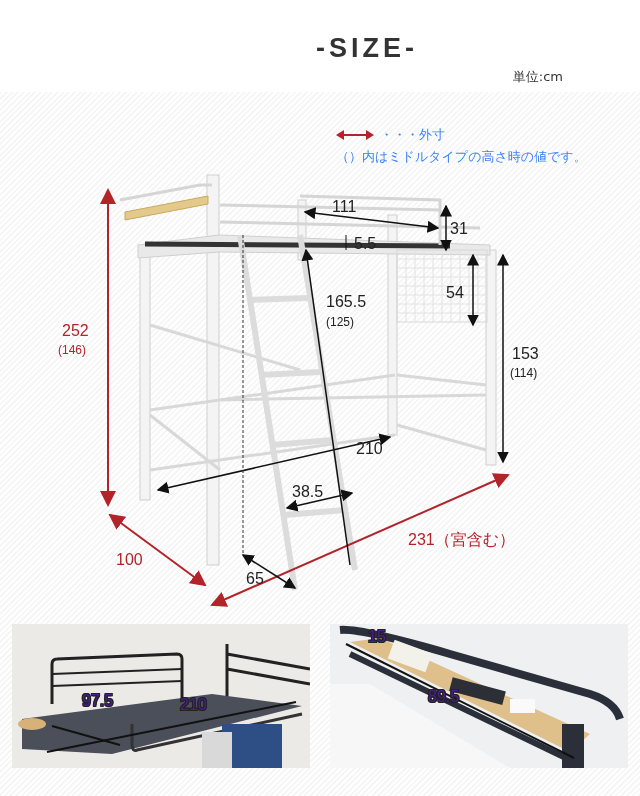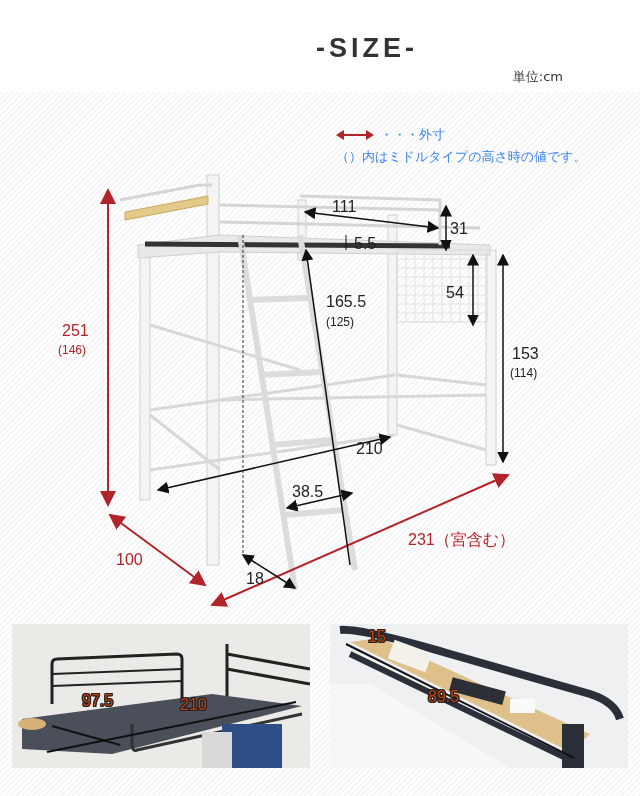--- a/index.html
+++ b/index.html
@@ -14,21 +14,21 @@
   .legend-arrow { width:38px; height:10px; margin-right:6px; }
   .label { position:absolute; font-family:"Liberation Sans", sans-serif; white-space:nowrap; }
   .red { color:#b3232a; }
   .blk { color:#222; }
   .sub { font-size:12px; }
   .big { font-size:16px; }
   .diagram-svg { position:absolute; left:0; top:92px; }
   .photo { position:absolute; top:624px; height:144px; overflow:hidden; }
   .photo-left { left:12px; width:298px; background:#e9e8e4; }
   .photo-right { left:330px; width:298px; background:#ecedef; }
-  .photo-label { position:absolute; font-family:"Liberation Sans", sans-serif; font-size:16px; color:#c2410c;
+  .photo-label { position:absolute; font-family:"Liberation Sans", sans-serif; font-size:16px; color:#4c1d95;
     text-shadow: 1px 0 #222, -1px 0 #222, 0 1px #222, 0 -1px #222, 1px 1px #222, -1px -1px #222, 1px -1px #222, -1px 1px #222; }
 </style>
 </head>
 <body>
 
 <div class="header">
   <div class="title">-SIZE-</div>
   <div class="unit">単位:cm</div>
 </div>
 
@@ -94,36 +94,36 @@
   <div class="legend-row">
     <svg class="legend-arrow" viewBox="0 0 38 10">
       <line x1="4" y1="5" x2="34" y2="5" stroke="#b3232a" stroke-width="2"></line>
       <path d="M0,5 L8,0 L8,10 Z M38,5 L30,0 L30,10 Z" fill="#b3232a"></path>
     </svg>
     <span>・・・外寸</span>
   </div>
   <div>（）内はミドルタイプの高さ時の値です。</div>
 </div>
 
-<div class="label red big" style="left:62px;top:322px;">251</div>
+<div class="label red big" style="left:62px;top:322px;">252</div>
 <div class="label red sub" style="left:58px;top:343px;">(146)</div>
 <div class="label red big" style="left:116px;top:551px;">100</div>
 <div class="label red big" style="left:408px;top:530px;">231（宮含む）</div>
 
 <div class="label blk big" style="left:324px;top:198px;margin-left:8px;">111</div>
 <div class="label blk big" style="left:450px;top:220px;">31</div>
 <div class="label blk big" style="left:354px;top:235px;">5.5</div>
 <div class="label blk big" style="left:326px;top:293px;">165.5</div>
 <div class="label blk sub" style="left:326px;top:315px;">(125)</div>
 <div class="label blk big" style="left:446px;top:284px;">54</div>
 <div class="label blk big" style="left:512px;top:345px;">153</div>
 <div class="label blk sub" style="left:510px;top:366px;">(114)</div>
 <div class="label blk big" style="left:356px;top:440px;">210</div>
 <div class="label blk big" style="left:292px;top:483px;">38.5</div>
-<div class="label blk big" style="left:246px;top:570px;">18</div>
+<div class="label blk big" style="left:246px;top:570px;">65</div>
 
 <div class="photo photo-left">
   <svg width="298" height="144" viewBox="0 0 298 144">
     <rect width="298" height="144" fill="#ebeae6"></rect>
     <path d="M40,80 L40,40 Q40,35 45,35 L165,30 Q170,30 170,35 L170,80" fill="none" stroke="#222" stroke-width="3"></path>
     <path d="M40,50 L170,45 M40,62 L170,57" stroke="#222" stroke-width="2"></path>
     <path d="M215,20 L215,90 M215,30 L298,45 M215,45 L298,60" fill="none" stroke="#222" stroke-width="3"></path>
     <polygon points="10,95 200,70 290,82 100,130 10,125" fill="#4a4f5a"></polygon>
     <path d="M120,100 L120,120 Q120,128 125,126 L290,90" fill="none" stroke="#333" stroke-width="3"></path>
     <rect x="210" y="100" width="60" height="44" fill="#2d4f86"></rect>

